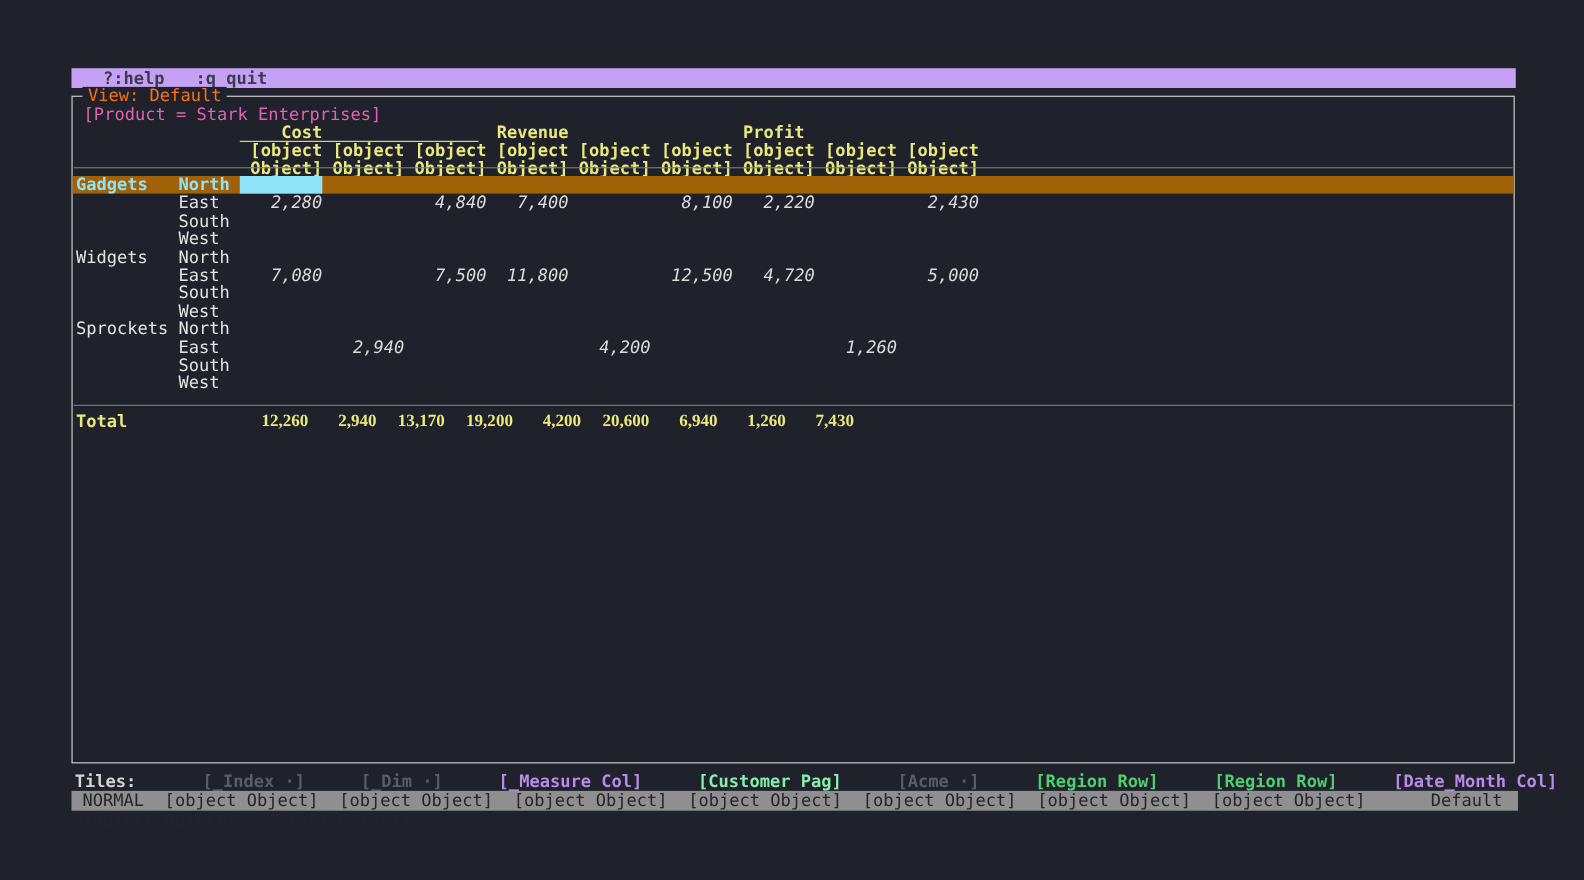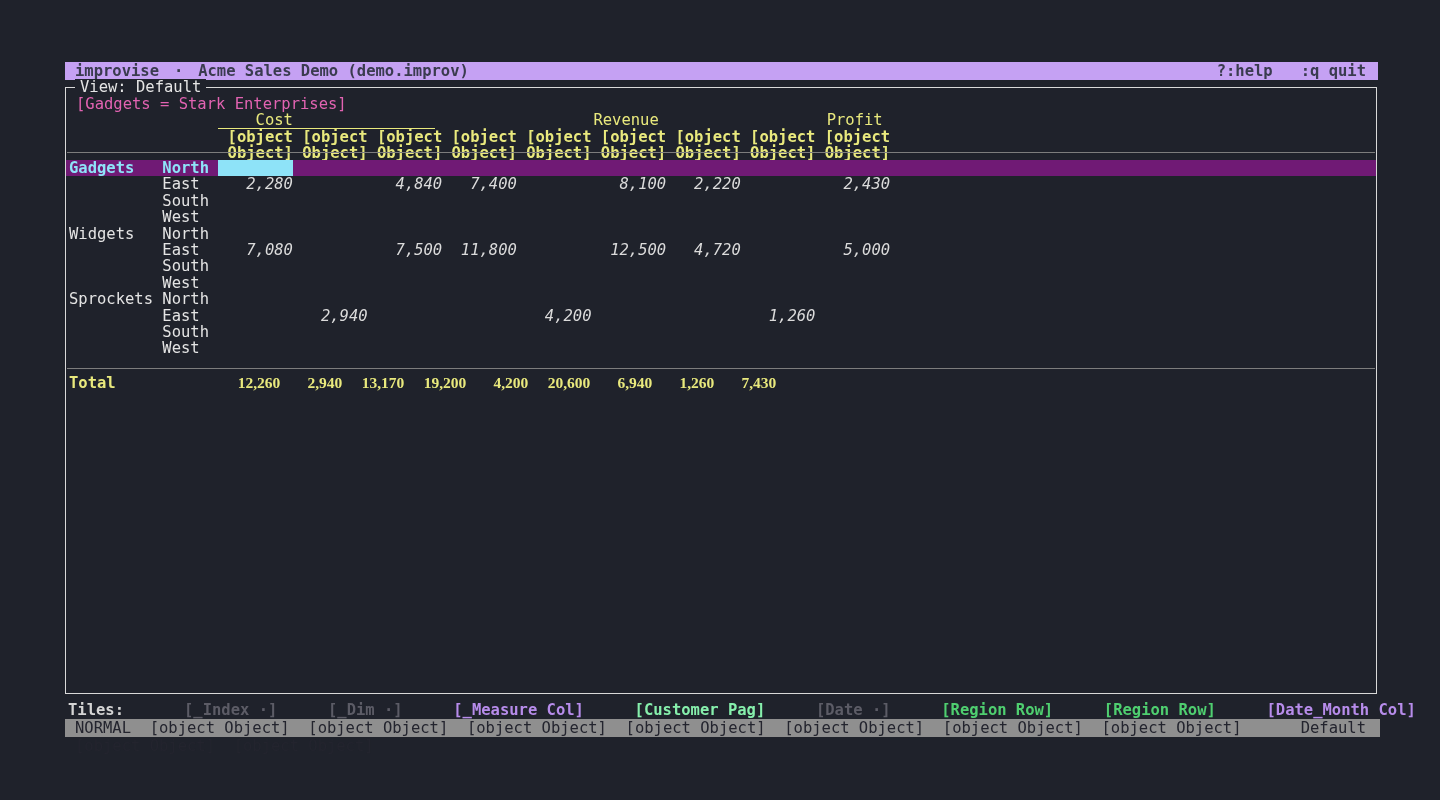--- a/index.html
+++ b/index.html
@@ -14,39 +14,39 @@
     display:flex;justify-content:space-between;padding:0 12px 0 10px;
   }
   .titlebar .dot{margin:0 1.6ch;}
   .titlebar .tb-right span{margin-left:2ch;}
   
   .viewbox{
     position:absolute;left:65px;top:87px;width:1312px;height:607px;
     border:1px solid #d9d9d9;box-sizing:border-box;
   }
   .viewbox-title{
-    position:absolute;left:9px;top:-9px;background:#1f222b;padding:0 5px;color:#e5e5e5;
+    position:absolute;left:9px;top:-9px;background:#1f222b;padding:0 5px;color:#f97316;
   }
   .filter{position:absolute;left:10px;top:8px;color:#e263b2;}
   
-  .hdr-groups{position:absolute;left:3px;top:24px;display:flex;color:#e9e97d;font-weight:normal;}
+  .hdr-groups{position:absolute;left:3px;top:24px;display:flex;color:#e9e97d;font-weight:bold;}
   .spacer16{width:16ch;flex:none;}
   .group{width:23.2ch;margin-right:0.8ch;flex:none;box-sizing:border-box;}
   .group.g0{padding-left:4ch;border-bottom:1px solid #e9e97d;}
-  .group.g1,.group.g2{padding-left:1ch;text-align:right;}
+  .group.g1,.group.g2{padding-left:1ch;}
   .hdr-months{position:absolute;left:3px;top:40.5px;display:flex;color:#e9e97d;font-weight:bold;}
   .mcell{width:8ch;flex:none;text-align:right;box-sizing:border-box;}
   .hdr-months .mcell:nth-child(2){border-bottom:1px solid #e9e97d;}
   
   .sep{position:absolute;left:1px;right:1px;height:1px;background:#7d7d7d;}
   .sep1{top:64px;} .sep2{top:280px;}
   
   .rows{position:absolute;left:0;top:72px;right:0;}
   .prow{display:flex;height:16.4px;padding-left:3px;box-sizing:border-box;}
-  .prow[data-state="selected"]{background:#701a75;}
+  .prow[data-state="selected"]{background:#a16207;}
   .pcell{width:10ch;flex:none;}
   .rcell{width:6ch;flex:none;}
   .vcell{width:8ch;flex:none;text-align:right;font-style:italic;color:#dbdbdb;}
   .prow[data-state="selected"] .pcell,
   .prow[data-state="selected"] .rcell{color:#8ee3f8;font-weight:bold;}
   .prow[data-state="selected"] > :nth-child(3){background:#8ee3f8;}
   .totalrow{position:absolute;left:3px;top:287px;display:flex;color:#e9e97d;font-weight:bold;}
   .totalrow .tlabel{width:16ch;flex:none;}
   .totalrow .vcell{font-style:normal;color:#e9e97d;font-family:Liberation Serif, serif;}
   
@@ -63,32 +63,29 @@
     background:#8f8f8f;color:#23242e;line-height:18px;
     display:flex;justify-content:space-between;padding:0 14px 0 10px;
   }
   .statusbar .mode{margin-right:2ch;text-align:center;}
   .statusbar .hint{margin-right:2ch;}
 </style>
 </head>
 <body>
 
 <div class="titlebar">
-  <div class="tb-left">
-    <span>improvise</span><span class="dot">·</span><span>Acme Sales Demo (demo.improv)</span>
-  </div>
   <div class="tb-right">
     <span>?:help</span>
     <span>:q quit</span>
   </div>
 </div>
 
 <div class="viewbox">
   <div class="viewbox-title">View: Default</div>
-  <div class="filter">[Gadgets = Stark Enterprises]</div>
+  <div class="filter">[Product = Stark Enterprises]</div>
 
   <div class="hdr-groups">
     <span class="spacer16"></span>
     <span class="group g0">Cost</span>
     <span class="group g1">Revenue</span>
     <span class="group g2">Profit</span>
   </div>
 
   <div class="hdr-months">
     <span class="spacer16"></span>
@@ -279,21 +276,21 @@
     <span class="vcell">7,430</span>
   </div>
 </div>
 
 <div class="tilesrow">
   <span class="tiles-label">Tiles:</span>
   <span class="tile" data-color="dim">[_Index ·]</span>
     <span class="tile" data-color="dim">[_Dim ·]</span>
     <span class="tile" data-color="purple">[_Measure Col]</span>
     <span class="tile" data-color="pink">[Customer Pag]</span>
-    <span class="tile" data-color="dim">[Date ·]</span>
+    <span class="tile" data-color="dim">[Acme ·]</span>
     <span class="tile" data-color="green">[Region Row]</span>
     <span class="tile" data-color="green">[Region Row]</span>
     <span class="tile" data-color="purple">[Date_Month Col]</span>
 </div>
 
 <div class="statusbar">
   <div class="sb-left">
     <span class="mode">NORMAL</span><span class="hint">[object Object]</span><span class="hint">[object Object]</span><span class="hint">[object Object]</span><span class="hint">[object Object]</span><span class="hint">[object Object]</span><span class="hint">[object Object]</span><span class="hint">[object Object]</span><span class="hint">[object Object]</span><span class="hint">[object Object]</span>
   </div>
   <div class="sb-right">Default</div>

